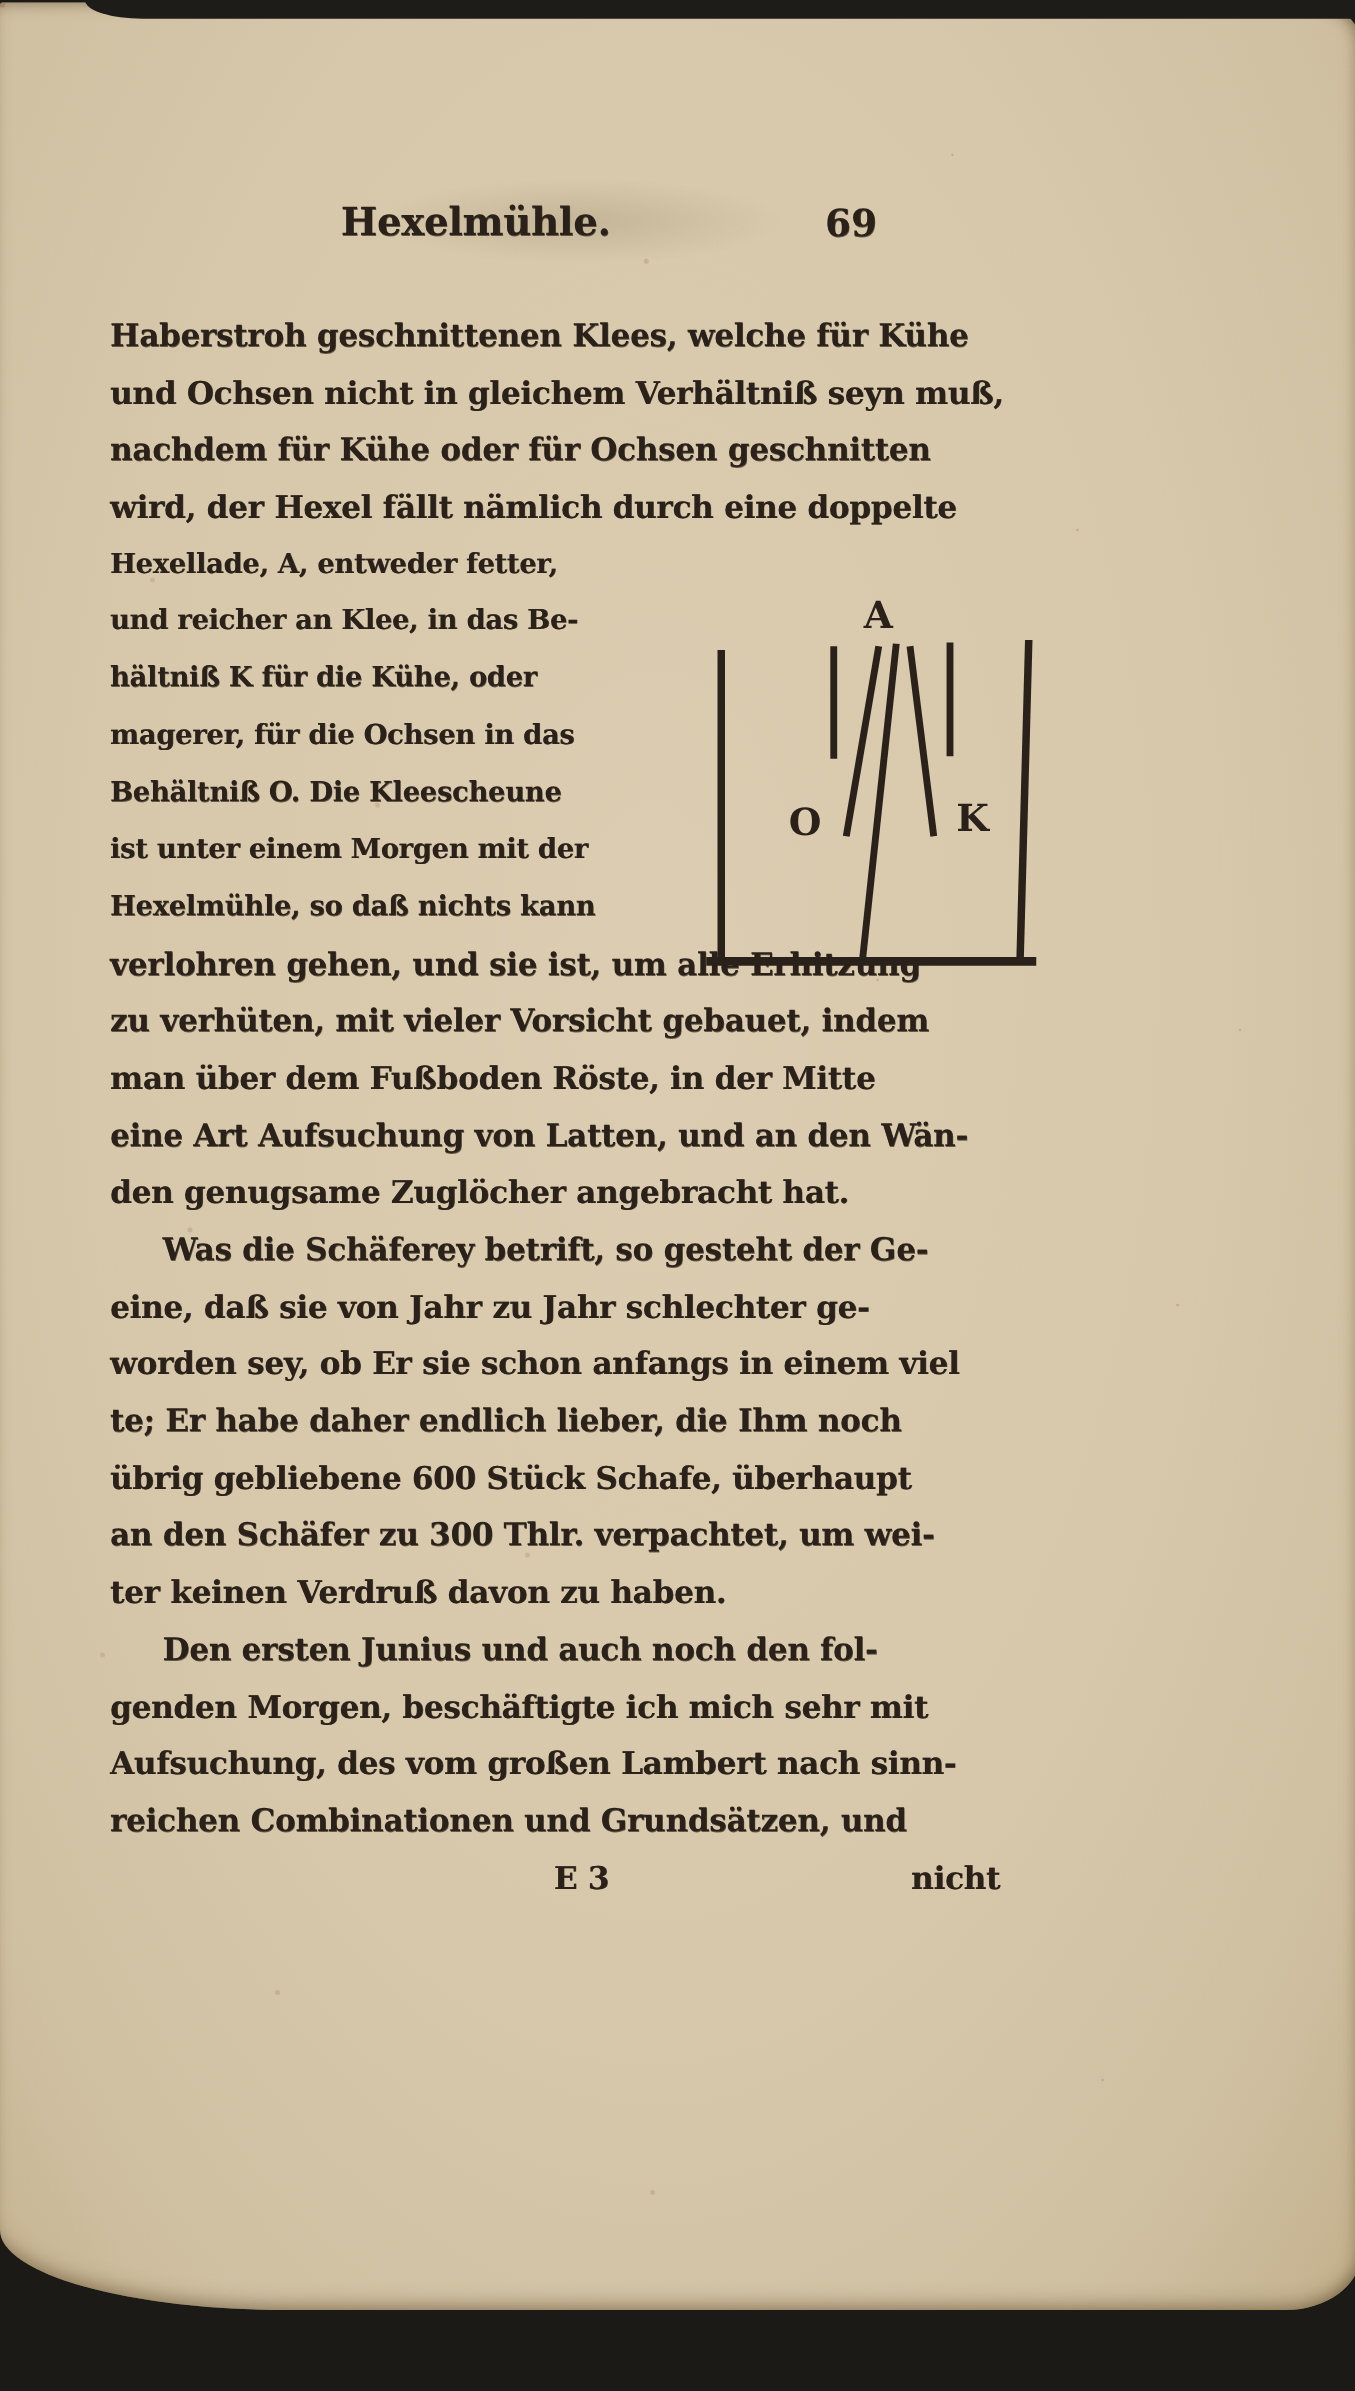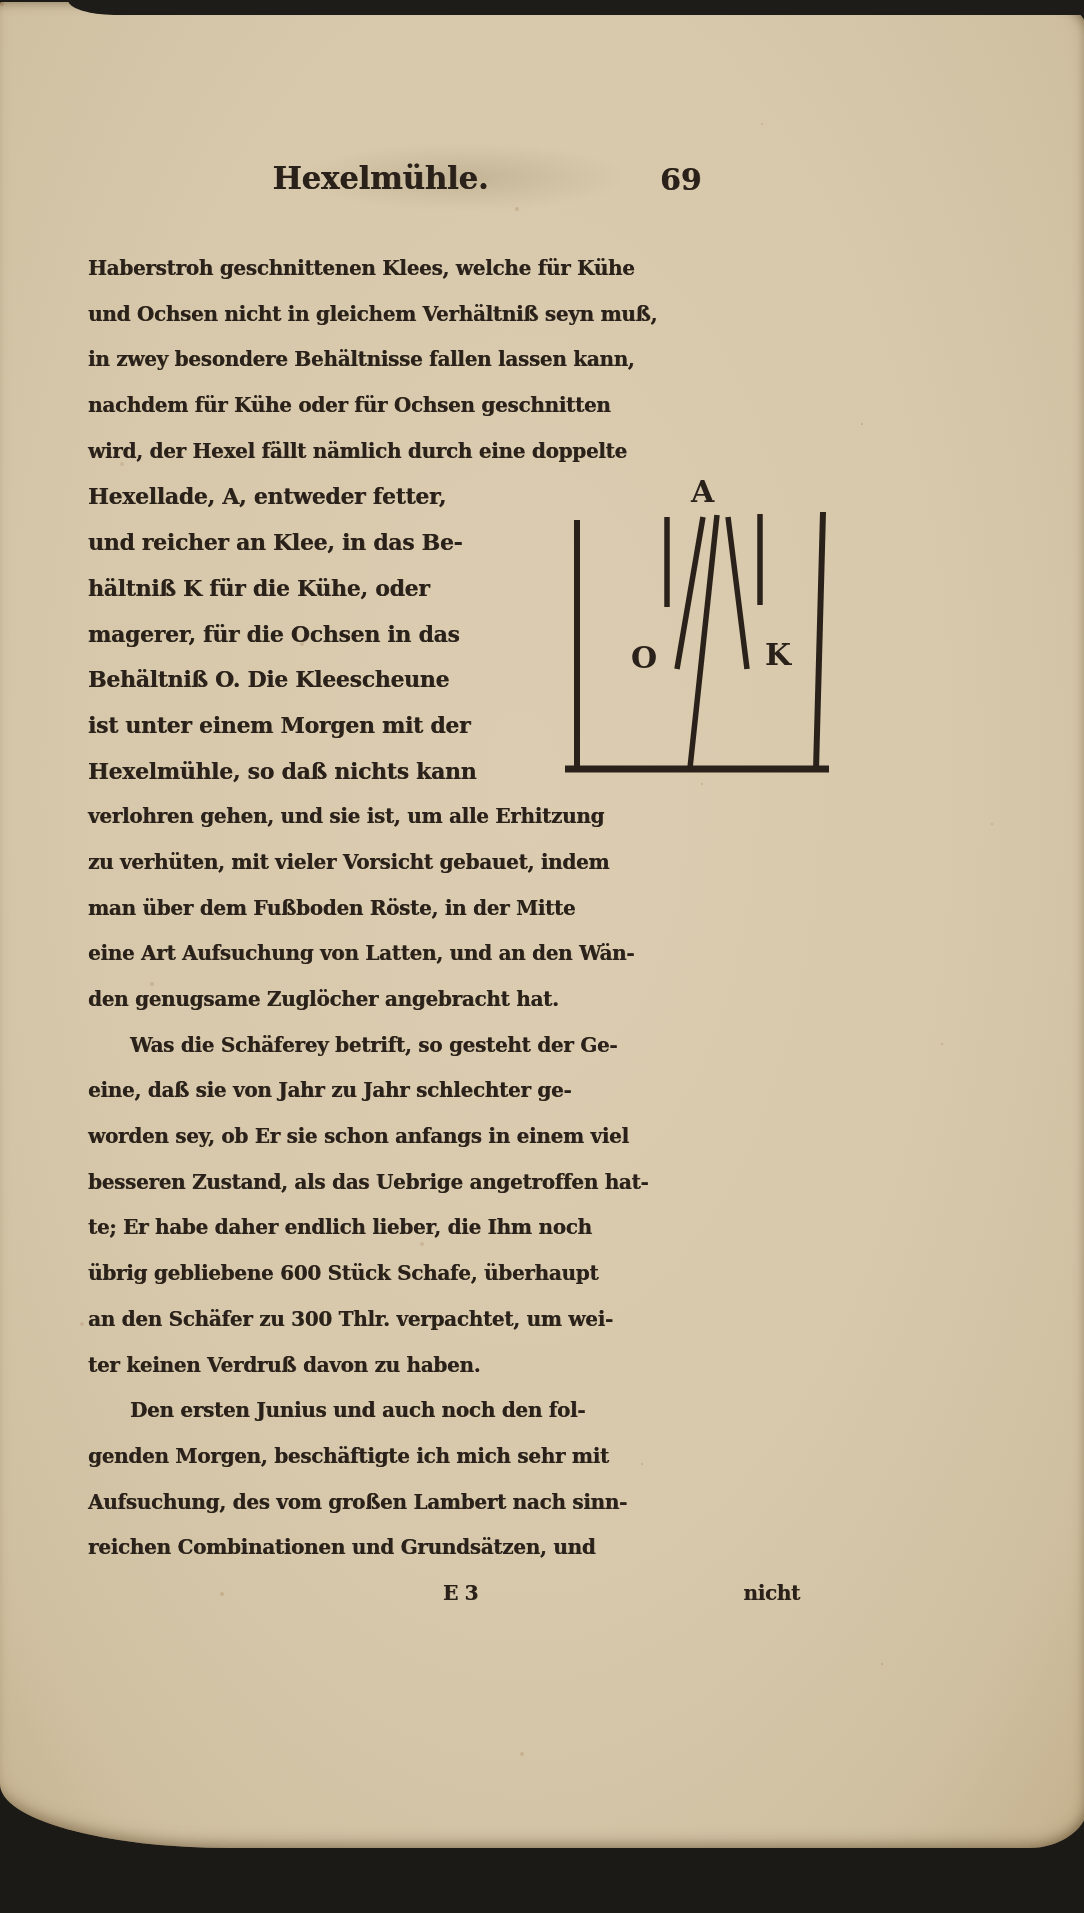--- a/index.html
+++ b/index.html
@@ -52,21 +52,21 @@
     position:absolute;left:88px;top:158px;width:585px;
     text-align:center;font-size:31px;font-weight:bold;letter-spacing:-.3px;
   }
   .folio{
     position:absolute;left:660px;top:160px;width:150px;
     text-align:left;font-size:30px;font-weight:bold;
   }
   .text-block{position:absolute;left:88px;top:244px;width:714px;}
   .ln{
     height:45.7px;line-height:45.7px;
-    font-size:20px;font-weight:bold;letter-spacing:-.3px;
+    font-size:25px;font-weight:bold;letter-spacing:-.3px;
     white-space:nowrap;
   }
   .ln.narrow{font-size:22px;width:388px;}
   .ln.indent{text-indent:42px;}
   .sig-row{position:relative;}
   .sig-mark{position:absolute;left:355px;top:0;}
   .catchword{position:absolute;right:2px;top:0;}
   
   .diagram{position:absolute;left:555px;top:470px;width:300px;height:312px;}
   .diagram svg{display:block;}
@@ -78,39 +78,37 @@
 <div class="paper">
   <span class="flecks"></span>
   <span class="head-stain"></span>
 
   <div class="running-head ink">Hexelmühle.</div>
   <div class="folio ink">69</div>
 
   <div class="text-block">
     <div class="ln ink">Haberstroh geschnittenen Klees, welche für Kühe</div>
     <div class="ln ink">und Ochsen nicht in gleichem Verhältniß seyn muß,</div>
-    <div class="ln ink">in zwey besondere Behältnisse fallen lassen kann,</div>
     <div class="ln ink">nachdem für Kühe oder für Ochsen geschnitten</div>
     <div class="ln ink">wird, der Hexel fällt nämlich durch eine doppelte</div>
     <div class="ln ink narrow">Hexellade, A, entweder fetter,</div>
     <div class="ln ink narrow">und reicher an Klee, in das Be-</div>
     <div class="ln ink narrow">hältniß K für die Kühe, oder</div>
     <div class="ln ink narrow">magerer, für die Ochsen in das</div>
     <div class="ln ink narrow">Behältniß O. Die Kleescheune</div>
     <div class="ln ink narrow">ist unter einem Morgen mit der</div>
     <div class="ln ink narrow">Hexelmühle, so daß nichts kann</div>
     <div class="ln ink">verlohren gehen, und sie ist, um alle Erhitzung</div>
     <div class="ln ink">zu verhüten, mit vieler Vorsicht gebauet, indem</div>
     <div class="ln ink">man über dem Fußboden Röste, in der Mitte</div>
     <div class="ln ink">eine Art Aufsuchung von Latten, und an den Wän-</div>
     <div class="ln ink">den genugsame Zuglöcher angebracht hat.</div>
     <div class="ln ink indent">Was die Schäferey betrift, so gesteht der Ge-</div>
     <div class="ln ink">eine, daß sie von Jahr zu Jahr schlechter ge-</div>
     <div class="ln ink">worden sey, ob Er sie schon anfangs in einem viel</div>
-    <div class="ln ink">besseren Zustand, als das Uebrige angetroffen hat-</div>
     <div class="ln ink">te; Er habe daher endlich lieber, die Ihm noch</div>
     <div class="ln ink">übrig gebliebene 600 Stück Schafe, überhaupt</div>
     <div class="ln ink">an den Schäfer zu 300 Thlr. verpachtet, um wei-</div>
     <div class="ln ink">ter keinen Verdruß davon zu haben.</div>
     <div class="ln ink indent">Den ersten Junius und auch noch den fol-</div>
     <div class="ln ink">genden Morgen, beschäftigte ich mich sehr mit</div>
     <div class="ln ink">Aufsuchung, des vom großen Lambert nach sinn-</div>
     <div class="ln ink">reichen Combinationen und Grundsätzen, und</div>
     <div class="ln ink sig-row">
       <span class="sig-mark">E 3</span>

